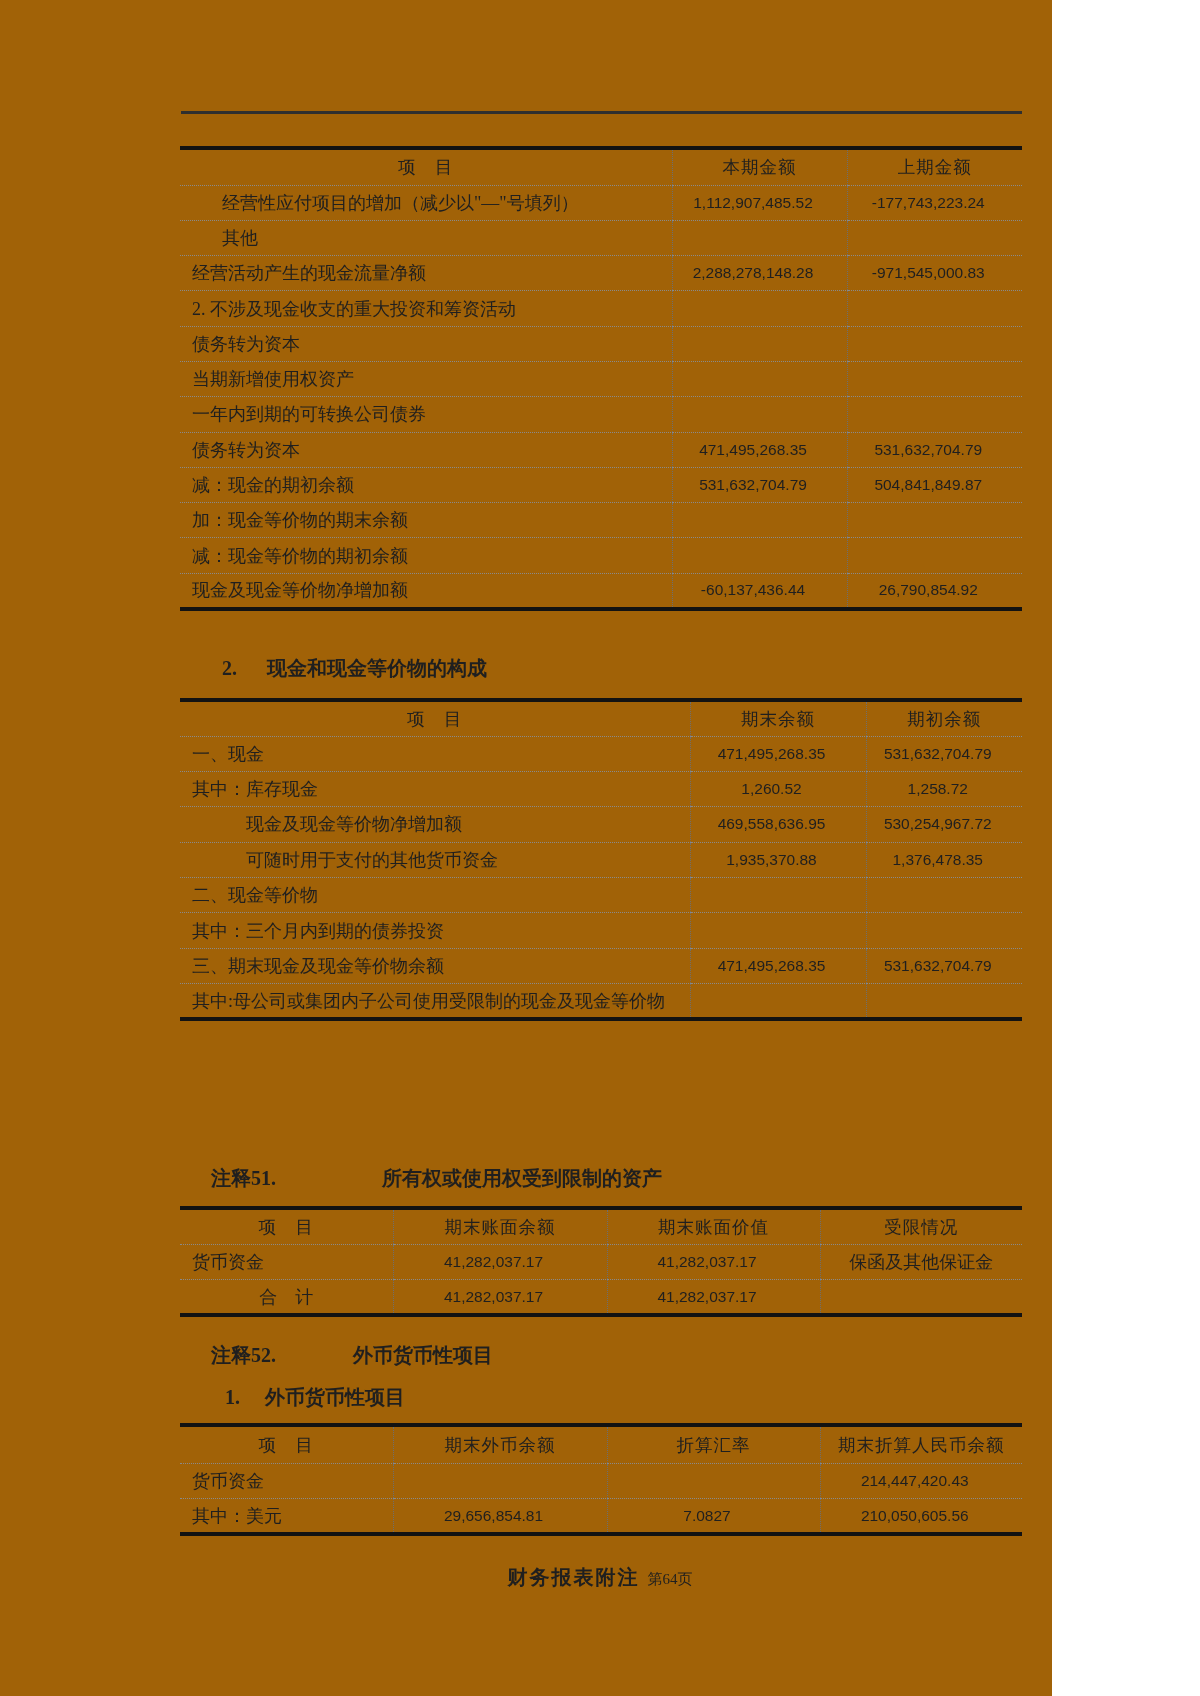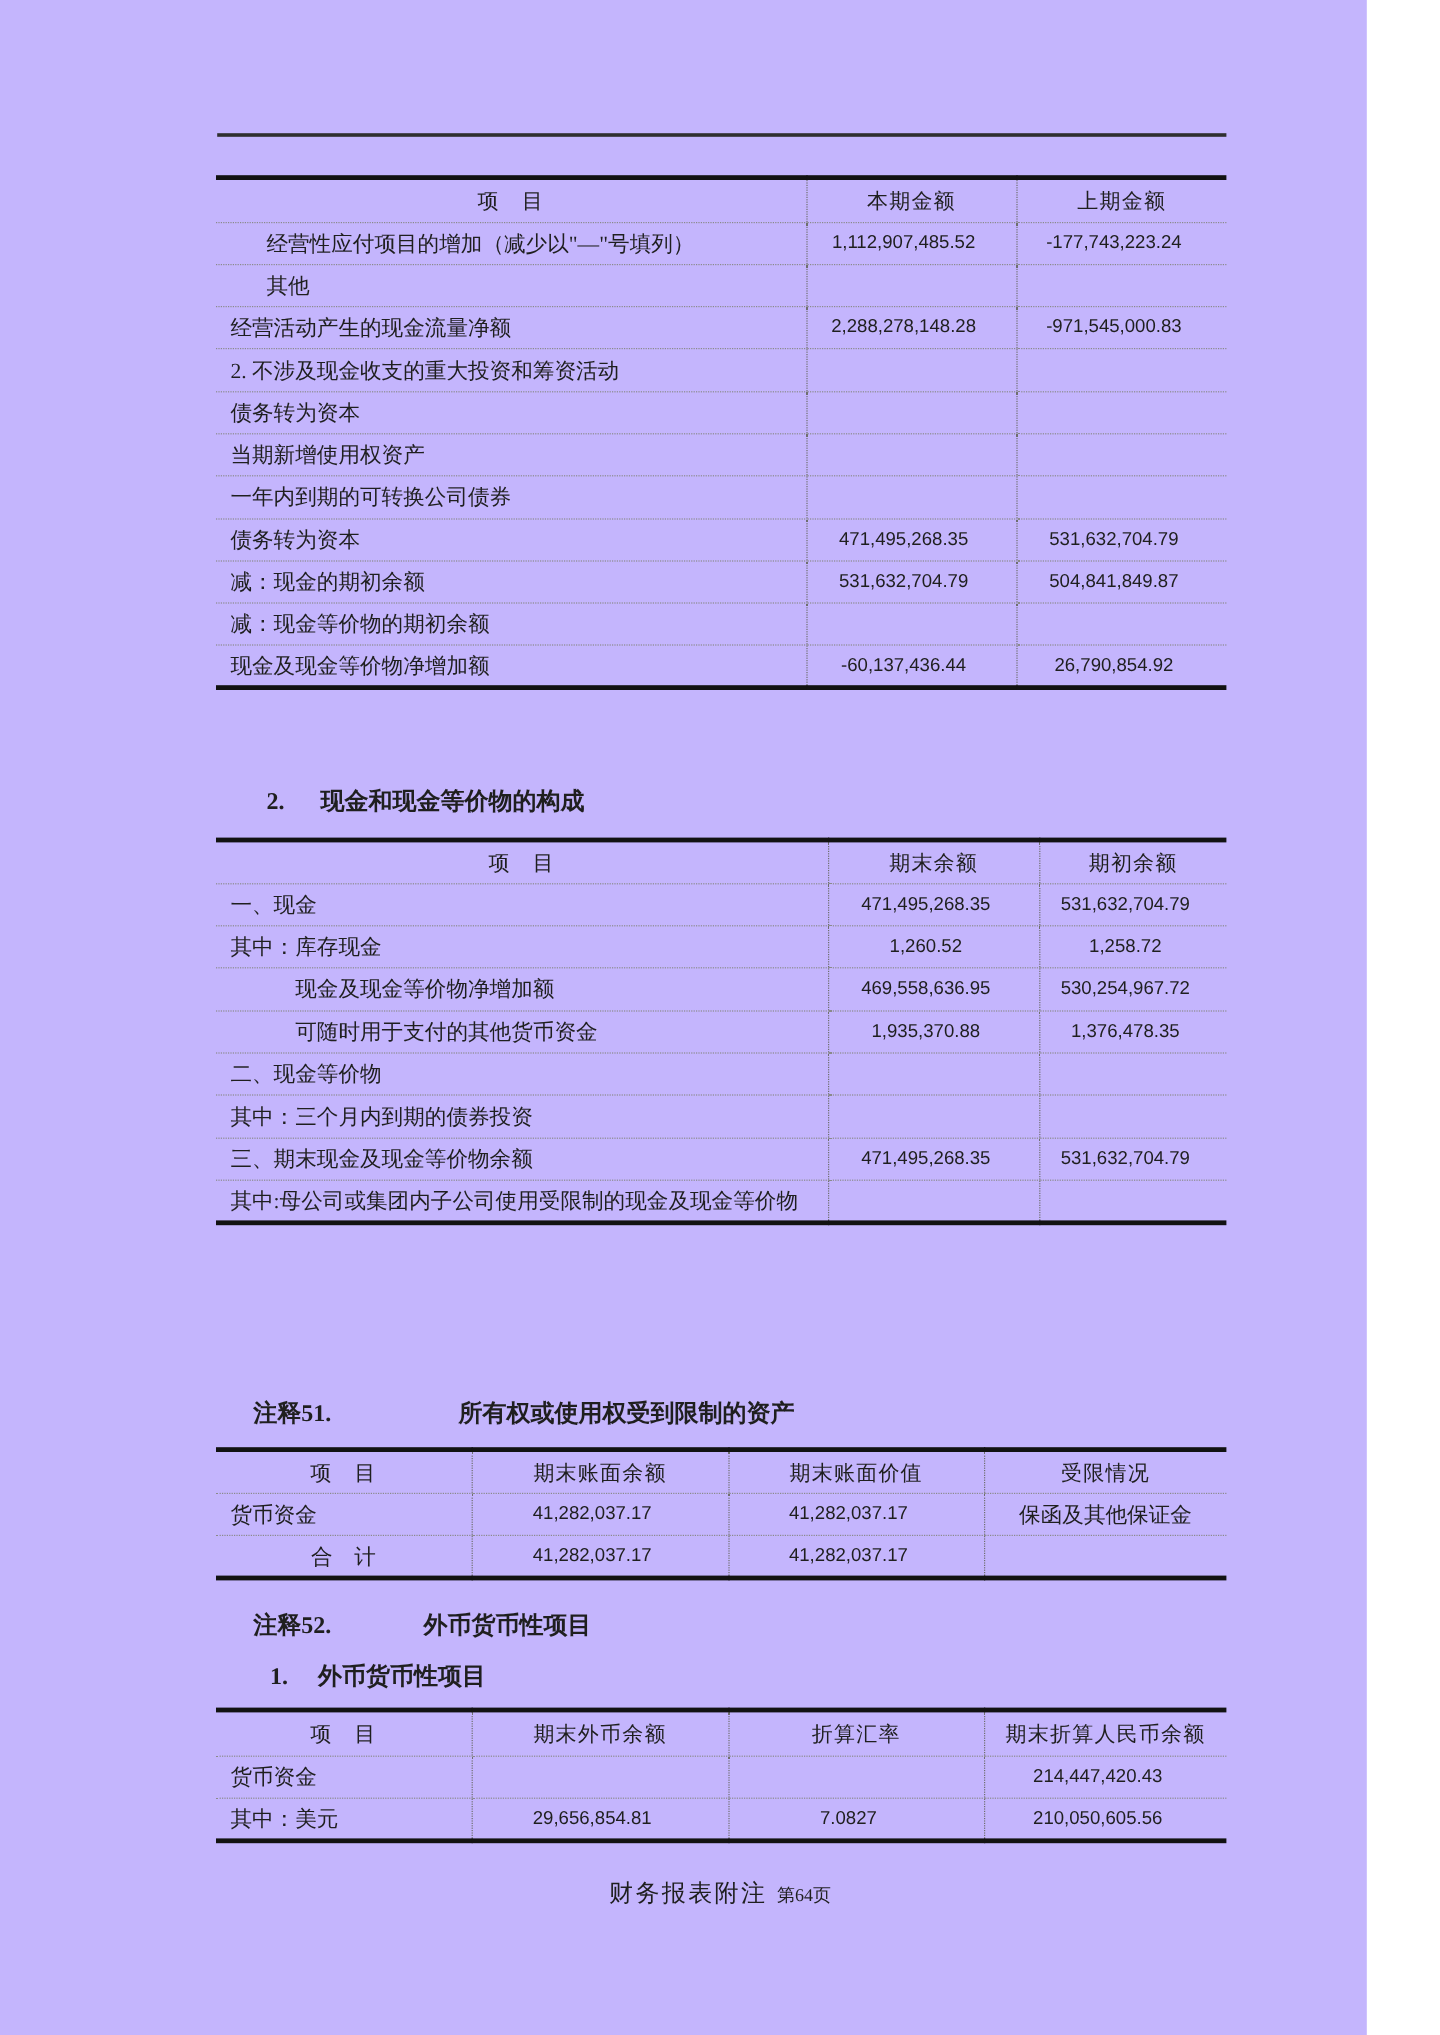--- a/index.html
+++ b/index.html
@@ -1,36 +1,36 @@
 <!DOCTYPE html>
 <html><head>
 <meta charset="utf-8">
 <style>
   html,body{margin:0;padding:0;background:#ffffff;}
-  #page{position:relative;width:1139px;height:1696px;background:#c4b5fd;overflow:hidden;
+  #page{position:relative;width:1052px;height:1696px;background:#a16207;overflow:hidden;
         font-family:"Liberation Serif","DejaVu Serif",serif;color:#1f1f1f;}
   .rule{position:absolute;left:181px;width:841px;height:3px;background:#2f2f2f;}
   table{position:absolute;border-collapse:collapse;table-layout:fixed;
         border-top:4px solid #121212;border-bottom:4px solid #121212;}
   td,th{font-weight:normal;font-size:18px;overflow:hidden;white-space:nowrap;
         border-bottom:1px dotted #8a8a8a;vertical-align:middle;padding:0;}
   tr:last-child td{border-bottom:none;}
   td+td,th+th{border-left:1px dotted #6e6e6e;}
   .hd{text-align:center;font-size:17.5px;letter-spacing:1px;}
   .item{text-align:left;}
   .i1{padding-left:12px;}
   .i2{padding-left:42px;}
   .i3{padding-left:66px;}
   .ctr{text-align:center;}
   .num{text-align:center;padding-right:13px;font-family:"Liberation Sans","DejaVu Sans",sans-serif;font-size:15.5px;}
   .h37{height:37px;} .h353{height:35.3px;} .h36{height:36px;} .h354{height:35.4px;}
   .h355{height:35.5px;} .h38{height:38px;}
   .heading{position:absolute;font-weight:bold;font-size:20px;line-height:26px;white-space:nowrap;}
   .footer{position:absolute;left:0;top:1564px;width:1200px;text-align:center;white-space:nowrap;}
-  .footer .flabel{font-size:20px;letter-spacing:2px;}
+  .footer .flabel{font-size:20px;letter-spacing:2px;font-weight:bold;}
   .footer .fpage{font-size:15px;margin-left:8px;text-align:center;}
 </style>
 </head>
 <body>
 
 <div id="page">
 
   <div class="rule" style="top:111px;"></div>
 
   <table style="left:180px;top:146px;width:842px;">
@@ -84,20 +84,25 @@
       <td class="item i1">债务转为资本</td>
       <td class="num">471,495,268.35</td>
       <td class="num">531,632,704.79</td>
     </tr>
     <tr class="h353">
       <td class="item i1">减：现金的期初余额</td>
       <td class="num">531,632,704.79</td>
       <td class="num">504,841,849.87</td>
     </tr>
     <tr class="h353">
+      <td class="item i1">加：现金等价物的期末余额</td>
+      <td class="num"></td>
+      <td class="num"></td>
+    </tr>
+    <tr class="h353">
       <td class="item i1">减：现金等价物的期初余额</td>
       <td class="num"></td>
       <td class="num"></td>
     </tr>
     <tr class="h353">
       <td class="item i1">现金及现金等价物净增加额</td>
       <td class="num">-60,137,436.44</td>
       <td class="num">26,790,854.92</td>
     </tr>
   </tbody>

